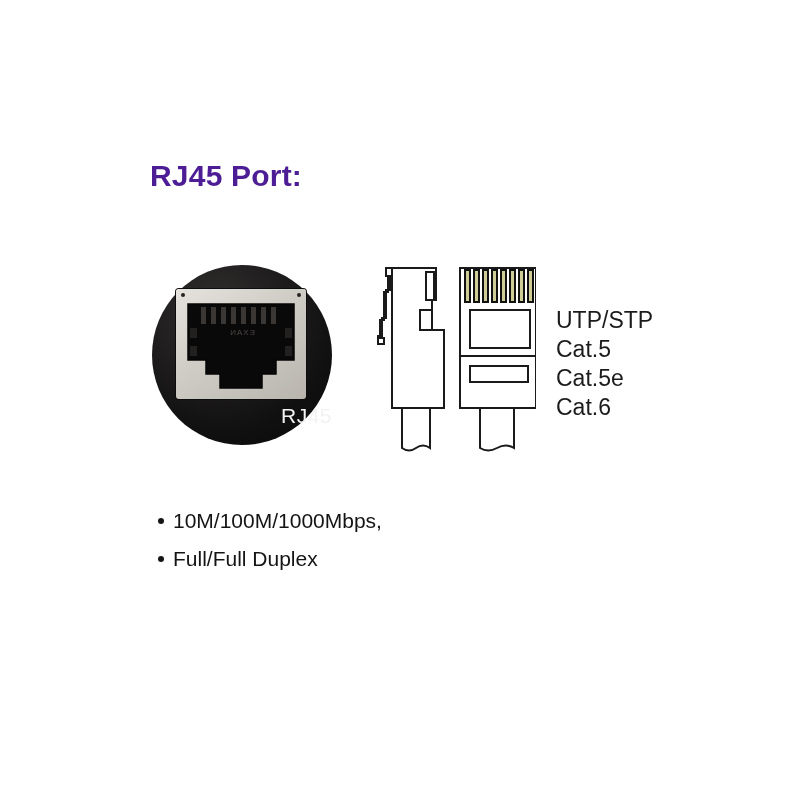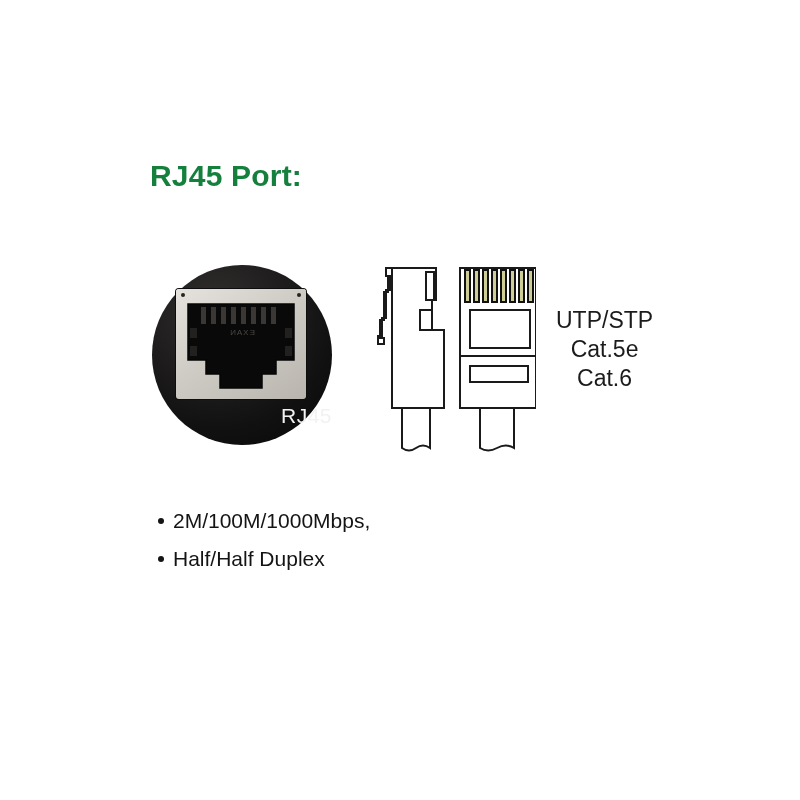--- a/index.html
+++ b/index.html
@@ -17,21 +17,21 @@
   }
 
   
   #page-title {
     position: absolute;
     left: 150px;
     top: 159px;
     font-size: 30px;
     font-weight: bold;
     letter-spacing: 0.2px;
-    color: #15803d;
+    color: #4c1d95;
     white-space: nowrap;
   }
 
   
   #port-photo {
     position: absolute;
     left: 152px;
     top: 265px;
     width: 180px;
     height: 180px;
@@ -108,21 +108,21 @@
 
   
   #cable-types {
     position: absolute;
     left: 556px;
     top: 306px;
     font-size: 23px;
     line-height: 29px;
     color: #1b1b1b;
   }
-  #cable-types .cable-line { white-space: nowrap; text-align: center; }
+  #cable-types .cable-line { white-space: nowrap; }
 
   
   #features {
     position: absolute;
     left: 158px;
     top: 508px;
     width: 420px;
     font-size: 21px;
     line-height: 26px;
     color: #141414;
@@ -221,29 +221,30 @@
 
       <rect x="104" y="104" width="58" height="16" fill="#ffffff"></rect>
 
       <path d="M114,146 L148,146 L148,186 Q140,181 131,186 Q122,191 114,186 Z" fill="#ffffff"></path>
     </g>
   </svg>
 </div>
 
 <div id="cable-types">
   <div class="cable-line">UTP/STP</div>
+  <div class="cable-line">Cat.5</div>
   <div class="cable-line">Cat.5e</div>
   <div class="cable-line">Cat.6</div>
 </div>
 
 <div id="features">
 
   <div class="feature-item">
     <span class="bullet-dot"></span>
-    <span class="feature-line">2M/100M/1000Mbps,</span>
+    <span class="feature-line">10M/100M/1000Mbps,</span>
   </div>
 
   <div class="feature-item">
     <span class="bullet-dot"></span>
-    <span class="feature-line">Half/Half Duplex</span>
+    <span class="feature-line">Full/Full Duplex</span>
   </div>
 
 </div>
 
 </body></html>

